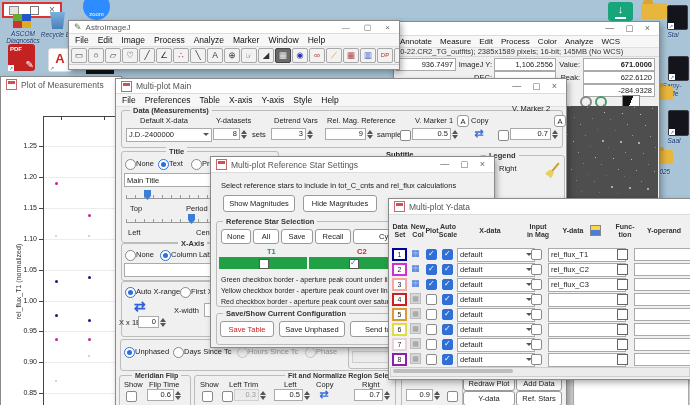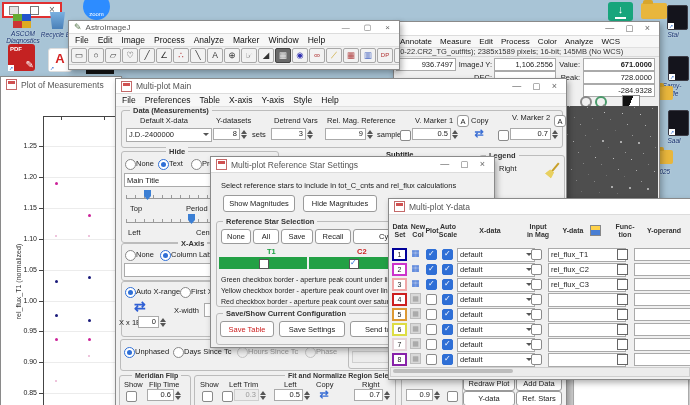--- a/index.html
+++ b/index.html
@@ -155,21 +155,21 @@
 
   <div class="fld r" style="left:2px;top:36px;width:54px;height:11px">936.7497</div>
   <div class="lab" style="left:62px;top:39px;width:36px;text-align:right">ImageJ Y:</div>
   <div class="fld r" style="left:100px;top:36px;width:56px;height:11px">1,106.2556</div>
   <div class="lab" style="left:158px;top:39px;width:28px;text-align:right">Value:</div>
   <div class="fld r" style="left:189px;top:36px;width:66px;height:11px;font-weight:bold">671.0000</div>
 
   <div class="lab" style="left:62px;top:52px;width:36px;text-align:right">DEC:</div>
   <div class="fld r" style="left:100px;top:49px;width:56px;height:11px"></div>
   <div class="lab" style="left:158px;top:52px;width:28px;text-align:right">Peak:</div>
-  <div class="fld r" style="left:189px;top:49px;width:66px;height:11px">728.0000</div>
+  <div class="fld r" style="left:189px;top:49px;width:66px;height:11px">622.6120</div>
 
   <div class="fld r" style="left:189px;top:62px;width:66px;height:11px">-284.9328</div>
 
   <span class="magi" style="left:186px;top:74px"></span>
   <span class="magi" style="left:201px;top:74px;border-color:#4a9a6a"></span>
   <div style="position:absolute;left:228px;top:73px;width:16px;height:11px;border:1px solid #888;background:linear-gradient(115deg,#111 50%,#fff 50%)"></div>
 
   <div id="starfield">
       <i style="left: 13px; top: 7px; width: 1px; height: 1px; opacity: 0.25;"></i>
       <i style="left: 110px; top: 66px; width: 1px; height: 1px; opacity: 0.85;"></i>
@@ -481,32 +481,32 @@
   <div class="spin" style="left:296px;top:49px;width:48px">
       <span class="sv">0.5</span>
       <span class="sa">
         <i class="up"></i>
         <i class="dn"></i>
       </span>
     </div>
   <div class="lab" style="left:355px;top:38px">Copy</div>
   <div style="position:absolute;left:352px;top:48px;width:22px;height:13px;color:#3b6fd4;font-weight:bold;font-size:11px;line-height:13px;text-align:center">⇄</div>
   <span class="cb" style="left:382px;top:51px"></span>
-  <div class="lab" style="left:396px;top:35px">V. Marker 2</div>
+  <div class="lab" style="left:396px;top:26px">V. Marker 2</div>
   <div class="btn" style="left:438px;top:36px;width:10px;height:10px">A</div>
   <div class="spin" style="left:394px;top:49px;width:50px">
       <span class="sv">0.7</span>
       <span class="sa">
         <i class="up"></i>
         <i class="dn"></i>
       </span>
     </div>
 
   <div class="group" style="left:5px;top:72px;width:156px;height:90px">
-    <span class="gt" style="left:44px">Hide</span>
+    <span class="gt" style="left:44px">Title</span>
   </div>
   <span class="rad" style="left:9px;top:80px"></span>
   <div class="lab" style="left:20px;top:81px">None</div>
   <span class="rad sel" style="left:42px;top:80px"></span>
   <div class="lab" style="left:53px;top:81px">Text</div>
   <span class="rad" style="left:75px;top:80px"></span>
   <div class="lab" style="left:86px;top:81px">Programmable</div>
   <div class="fld" style="left:8px;top:94px;width:146px;height:12px">Main Title</div>
   <div class="slider-track" style="left:10px;top:116px;width:140px"></div>
   <span class="thumb" style="left:28px;top:111px"></span>
@@ -685,21 +685,21 @@
   <span class="cbw on" style="left:138px;top:102px"></span>
 
   <div class="lab" style="left:10px;top:119px;font-size:7px">Green checkbox border - aperture peak count under linearity limit</div>
   <div class="lab" style="left:10px;top:130px;font-size:7px">Yellow checkbox border - aperture peak count over linearity limit</div>
   <div class="lab" style="left:10px;top:141px;font-size:7px">Red checkbox border - aperture peak count over saturation limit</div>
 
   <div class="group" style="left:5px;top:156px;width:272px;height:30px">
     <span class="gt" style="left:6px">Save/Show Current Configuration</span>
   </div>
   <div class="btn" id="save-table-btn" style="left: 9px; top: 164px; width: 52px; height: 14px; color: rgb(204, 32, 32);">Save Table</div>
-  <div class="btn" style="left:68px;top:164px;width:64px;height:14px">Save Settings</div>
+  <div class="btn" style="left:68px;top:164px;width:64px;height:14px">Save Unphased</div>
   <div class="btn" style="left:139px;top:164px;width:102px;height:14px">Send to Multi-aperture</div>
 </div>
 
 <div class="win" id="ydata-window" style="left:388px;top:198px;width:302px;height:180px;z-index:6">
   <div class="tbar" style="height:15px">
     <span class="wi"></span>
     <span class="t">Multi-plot Y-data</span>
   </div>
   <div id="ydata-headers">
       <div class="lab" style="left: 2px; top: 24px; width: 18px; text-align: center; font-size: 7px; white-space: pre-line; font-weight: bold; color: rgb(51, 51, 51);">Data

